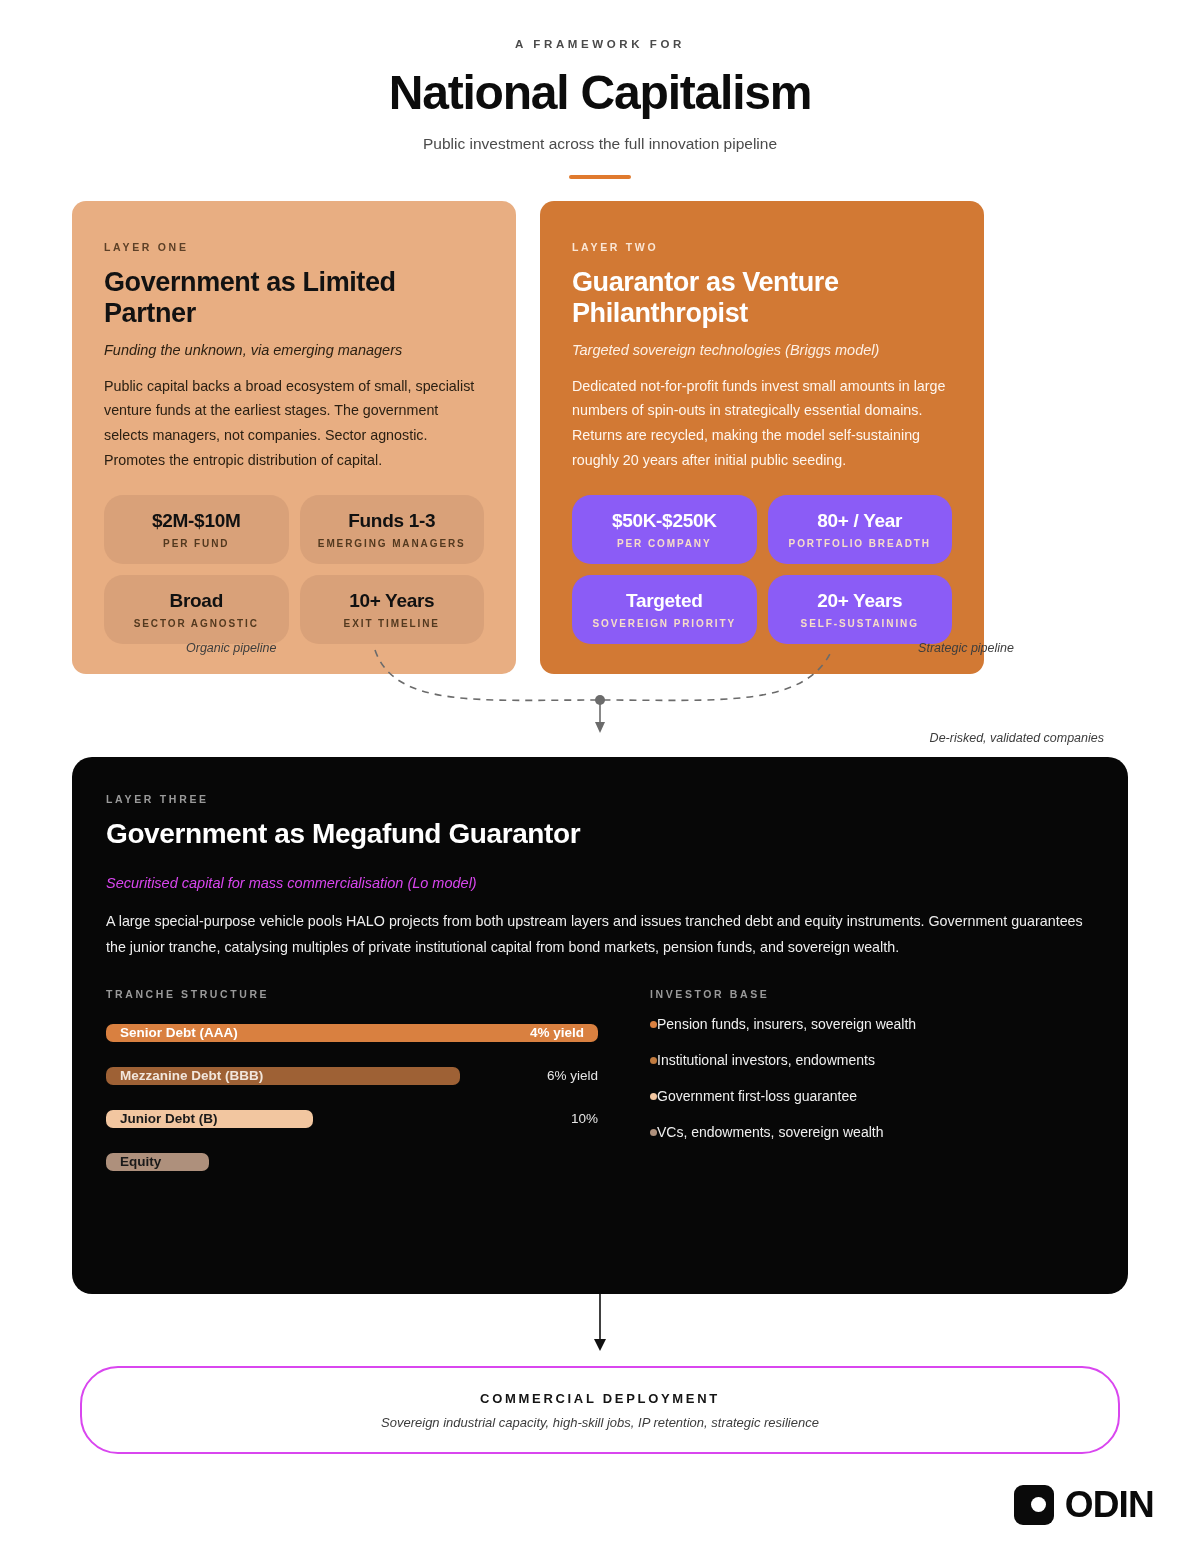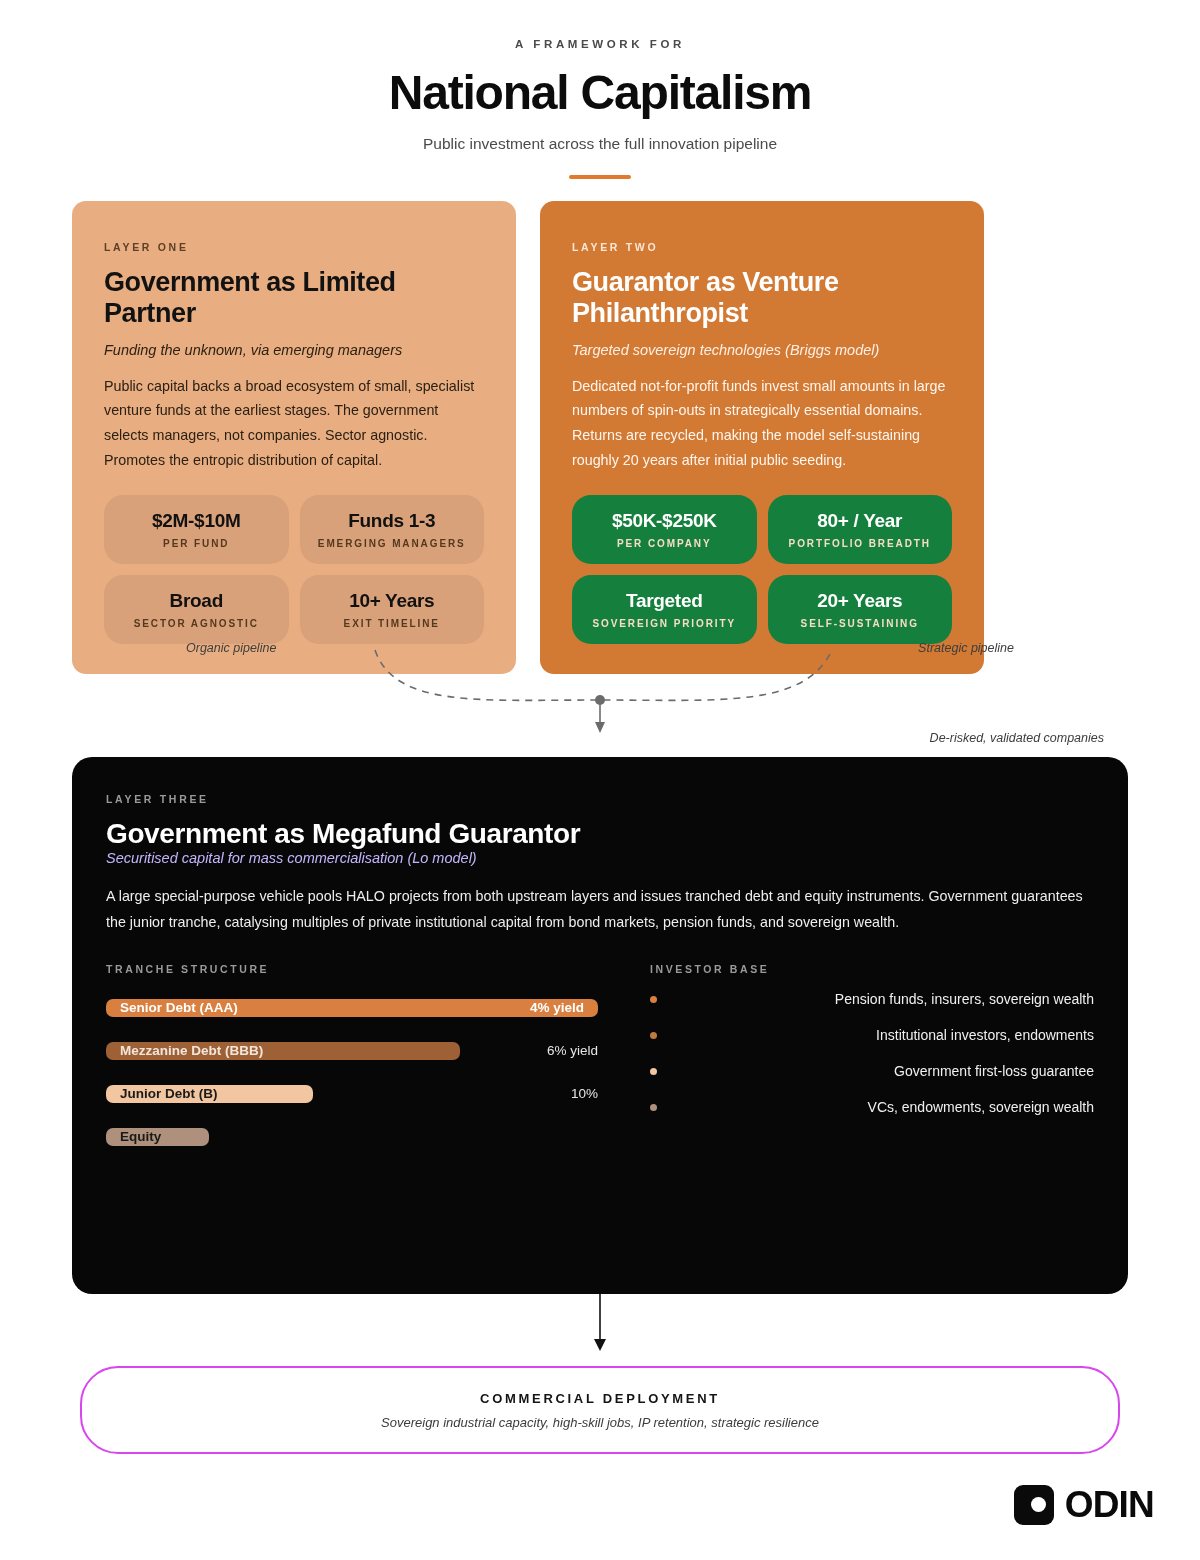--- a/index.html
+++ b/index.html
@@ -71,21 +71,21 @@
   .layer-two .layer-body { color: #fff6ee; }
 
   .stat-grid {
     display: grid; grid-template-columns: 1fr 1fr;
     gap: 11px; margin-top: 22px;
   }
   .stat-box {
     border-radius: 19px; padding: 15px 8px 15px; text-align: center;
   }
   .layer-one .stat-box { background: #d9a179; }
-  .layer-two .stat-box { background: #15803d; }
+  .layer-two .stat-box { background: #8b5cf6; }
 
   .stat-value { font-size: 19px; font-weight: 800; letter-spacing: -0.3px; }
   .layer-one .stat-value { color: #111111; }
   .layer-two .stat-value { color: #ffffff; }
 
   .stat-label {
     font-size: 10px; font-weight: 600; letter-spacing: 1.9px;
     text-transform: uppercase; margin-top: 6px;
   }
   .layer-one .stat-label { color: #53391f; }
@@ -109,21 +109,21 @@
   .layer-three {
     position: absolute; top: 757px; left: 72px;
     width: 1056px; height: 537px;
     background: #070707; border-radius: 20px;
     padding: 36px 34px 30px;
   }
   .layer-three .layer-tag { color: #9a9a9a; }
   .layer-three .layer-title {
     color: #ffffff; font-size: 28px; margin-top: 13px;
   }
-  .layer-three .layer-sub { color: #c4b5fd; font-size: 14.5px; margin-top: 0; }
+  .layer-three .layer-sub { color: #d946ef; font-size: 14.5px; margin-top: 25px; }
   .layer-three .layer-body {
     color: #eeeeee; font-size: 14.3px; line-height: 1.78; margin-top: 18px;
   }
 
   .dark-stats {
     display: grid; grid-template-columns: repeat(4, 1fr);
     gap: 10px; margin-top: 24px;
   }
   .dark-stat {
     background: #1b1b1b; border-radius: 9px;
@@ -154,21 +154,21 @@
     align-items: center; justify-content: space-between;
     padding: 0 14px; font-size: 13.5px; font-weight: 600;
   }
   .tranche-yield-out {
     width: 100px; text-align: right; font-size: 13.5px;
     color: #e6e6e6; flex-shrink: 0;
   }
   .tranche-spacer { flex: 1; }
 
   .investor-item {
-    display: flex; align-items: flex-start; margin-bottom: 17px; justify-content: space-between;
+    display: flex; align-items: flex-start; margin-bottom: 17px;
   }
   .bullet {
     width: 7px; height: 7px; border-radius: 50%;
     flex-shrink: 0; margin-top: 6px;
   }
   .investor-text { font-size: 14px; color: #f0f0f0; line-height: 1.35; }
 
   
   .bottom-arrow { position: absolute; top: 1294px; left: 0; width: 1200px; height: 62px; }
 

